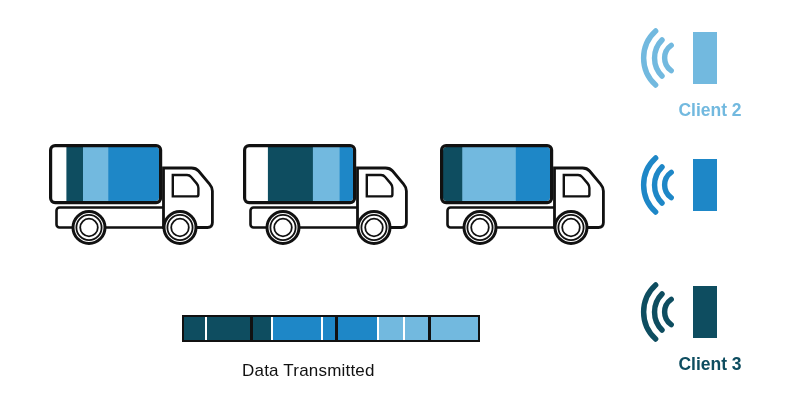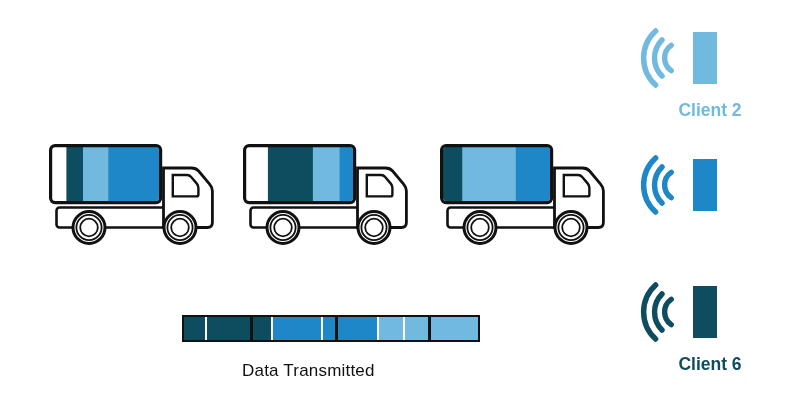--- a/index.html
+++ b/index.html
@@ -151,16 +151,16 @@
 
   <div class="client" style="top: 281px; color: rgb(14, 77, 96);">
     <div class="icon-row">
       <svg class="wifi-svg" viewBox="0 0 44 66">
         <path d="M17.2,3.3 A40,40 0 0 0 17.2,62.7"></path>
         <path d="M24.2,13.2 A28,28 0 0 0 24.2,52.8"></path>
         <path d="M34.3,19.1 A17,17 0 0 0 34.3,46.9"></path>
       </svg>
       <div class="device"></div>
     </div>
-    <div class="client-label">Client 6</div>
+    <div class="client-label">Client 3</div>
   </div>
 
 </div>
 
 </body></html>

